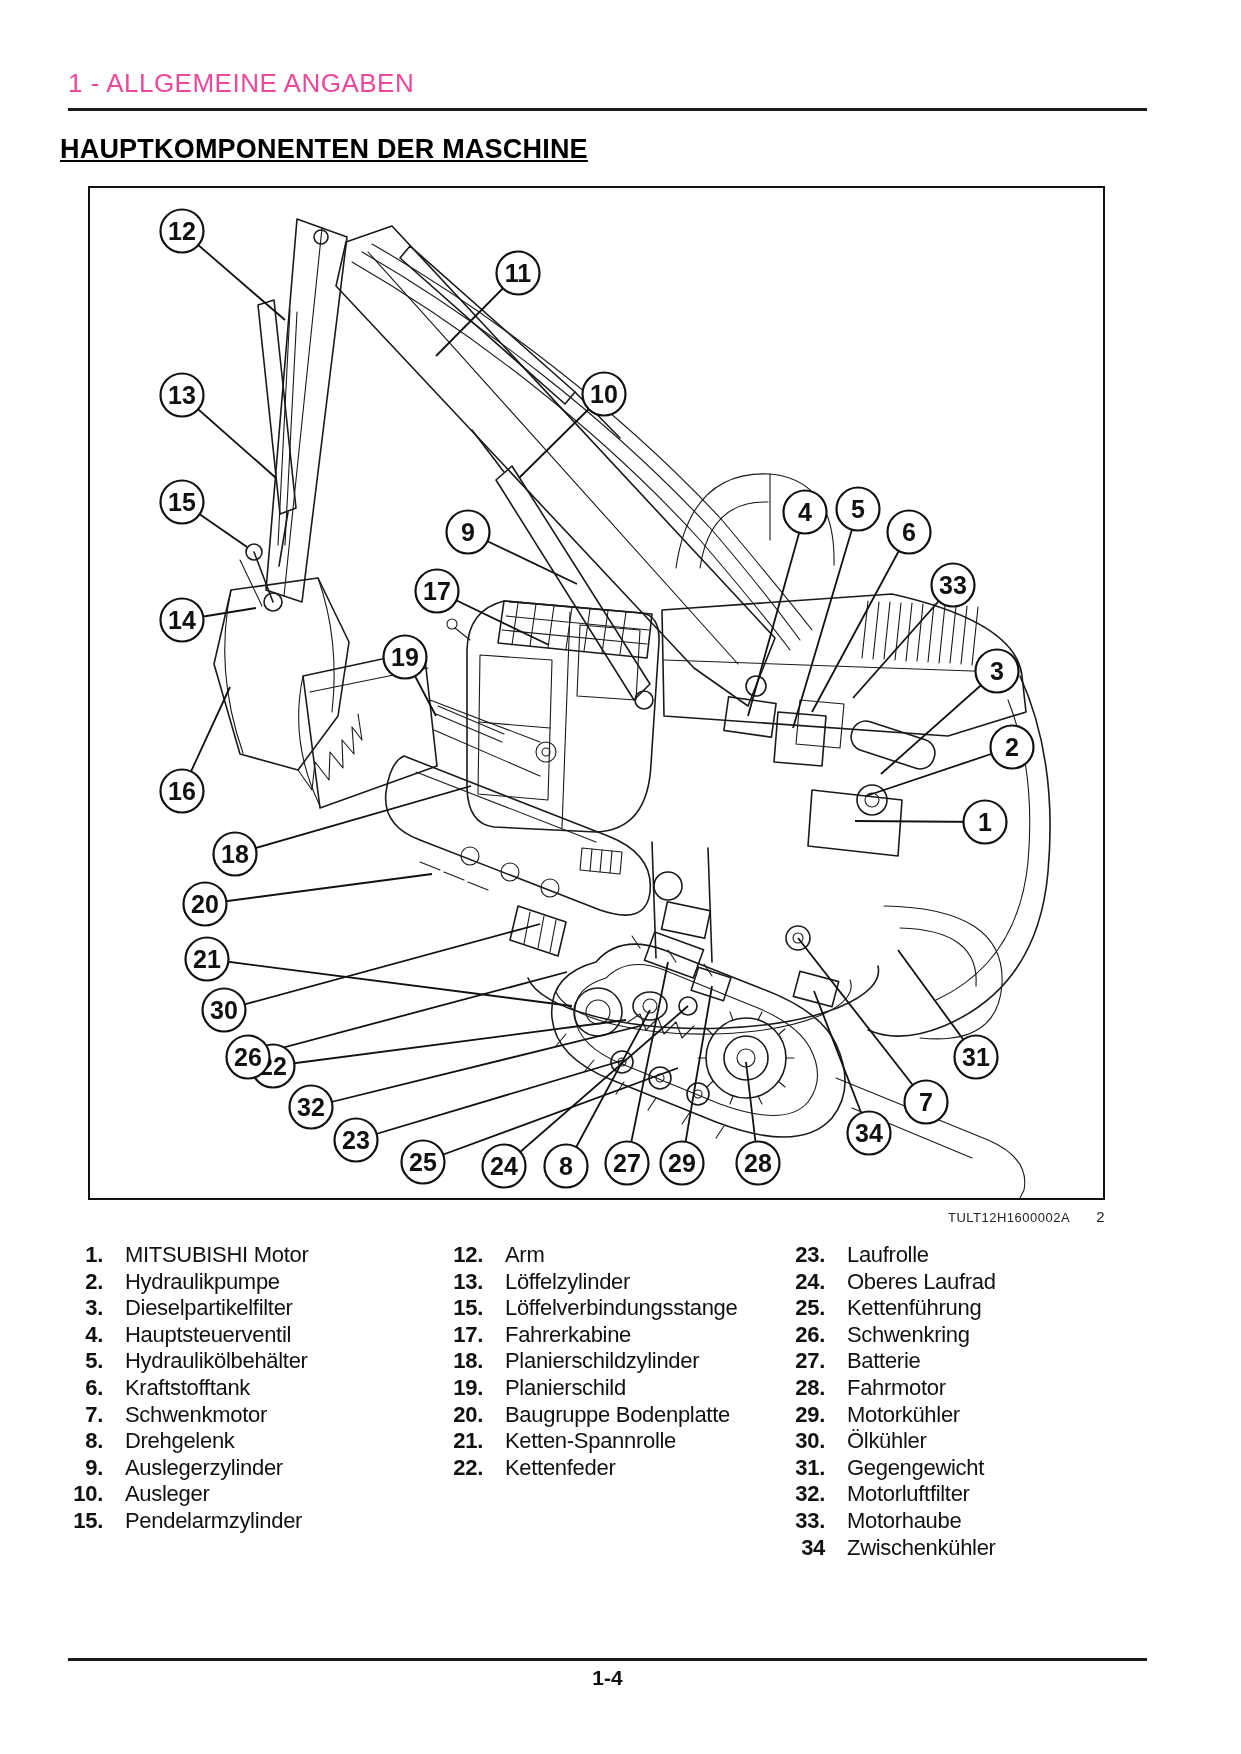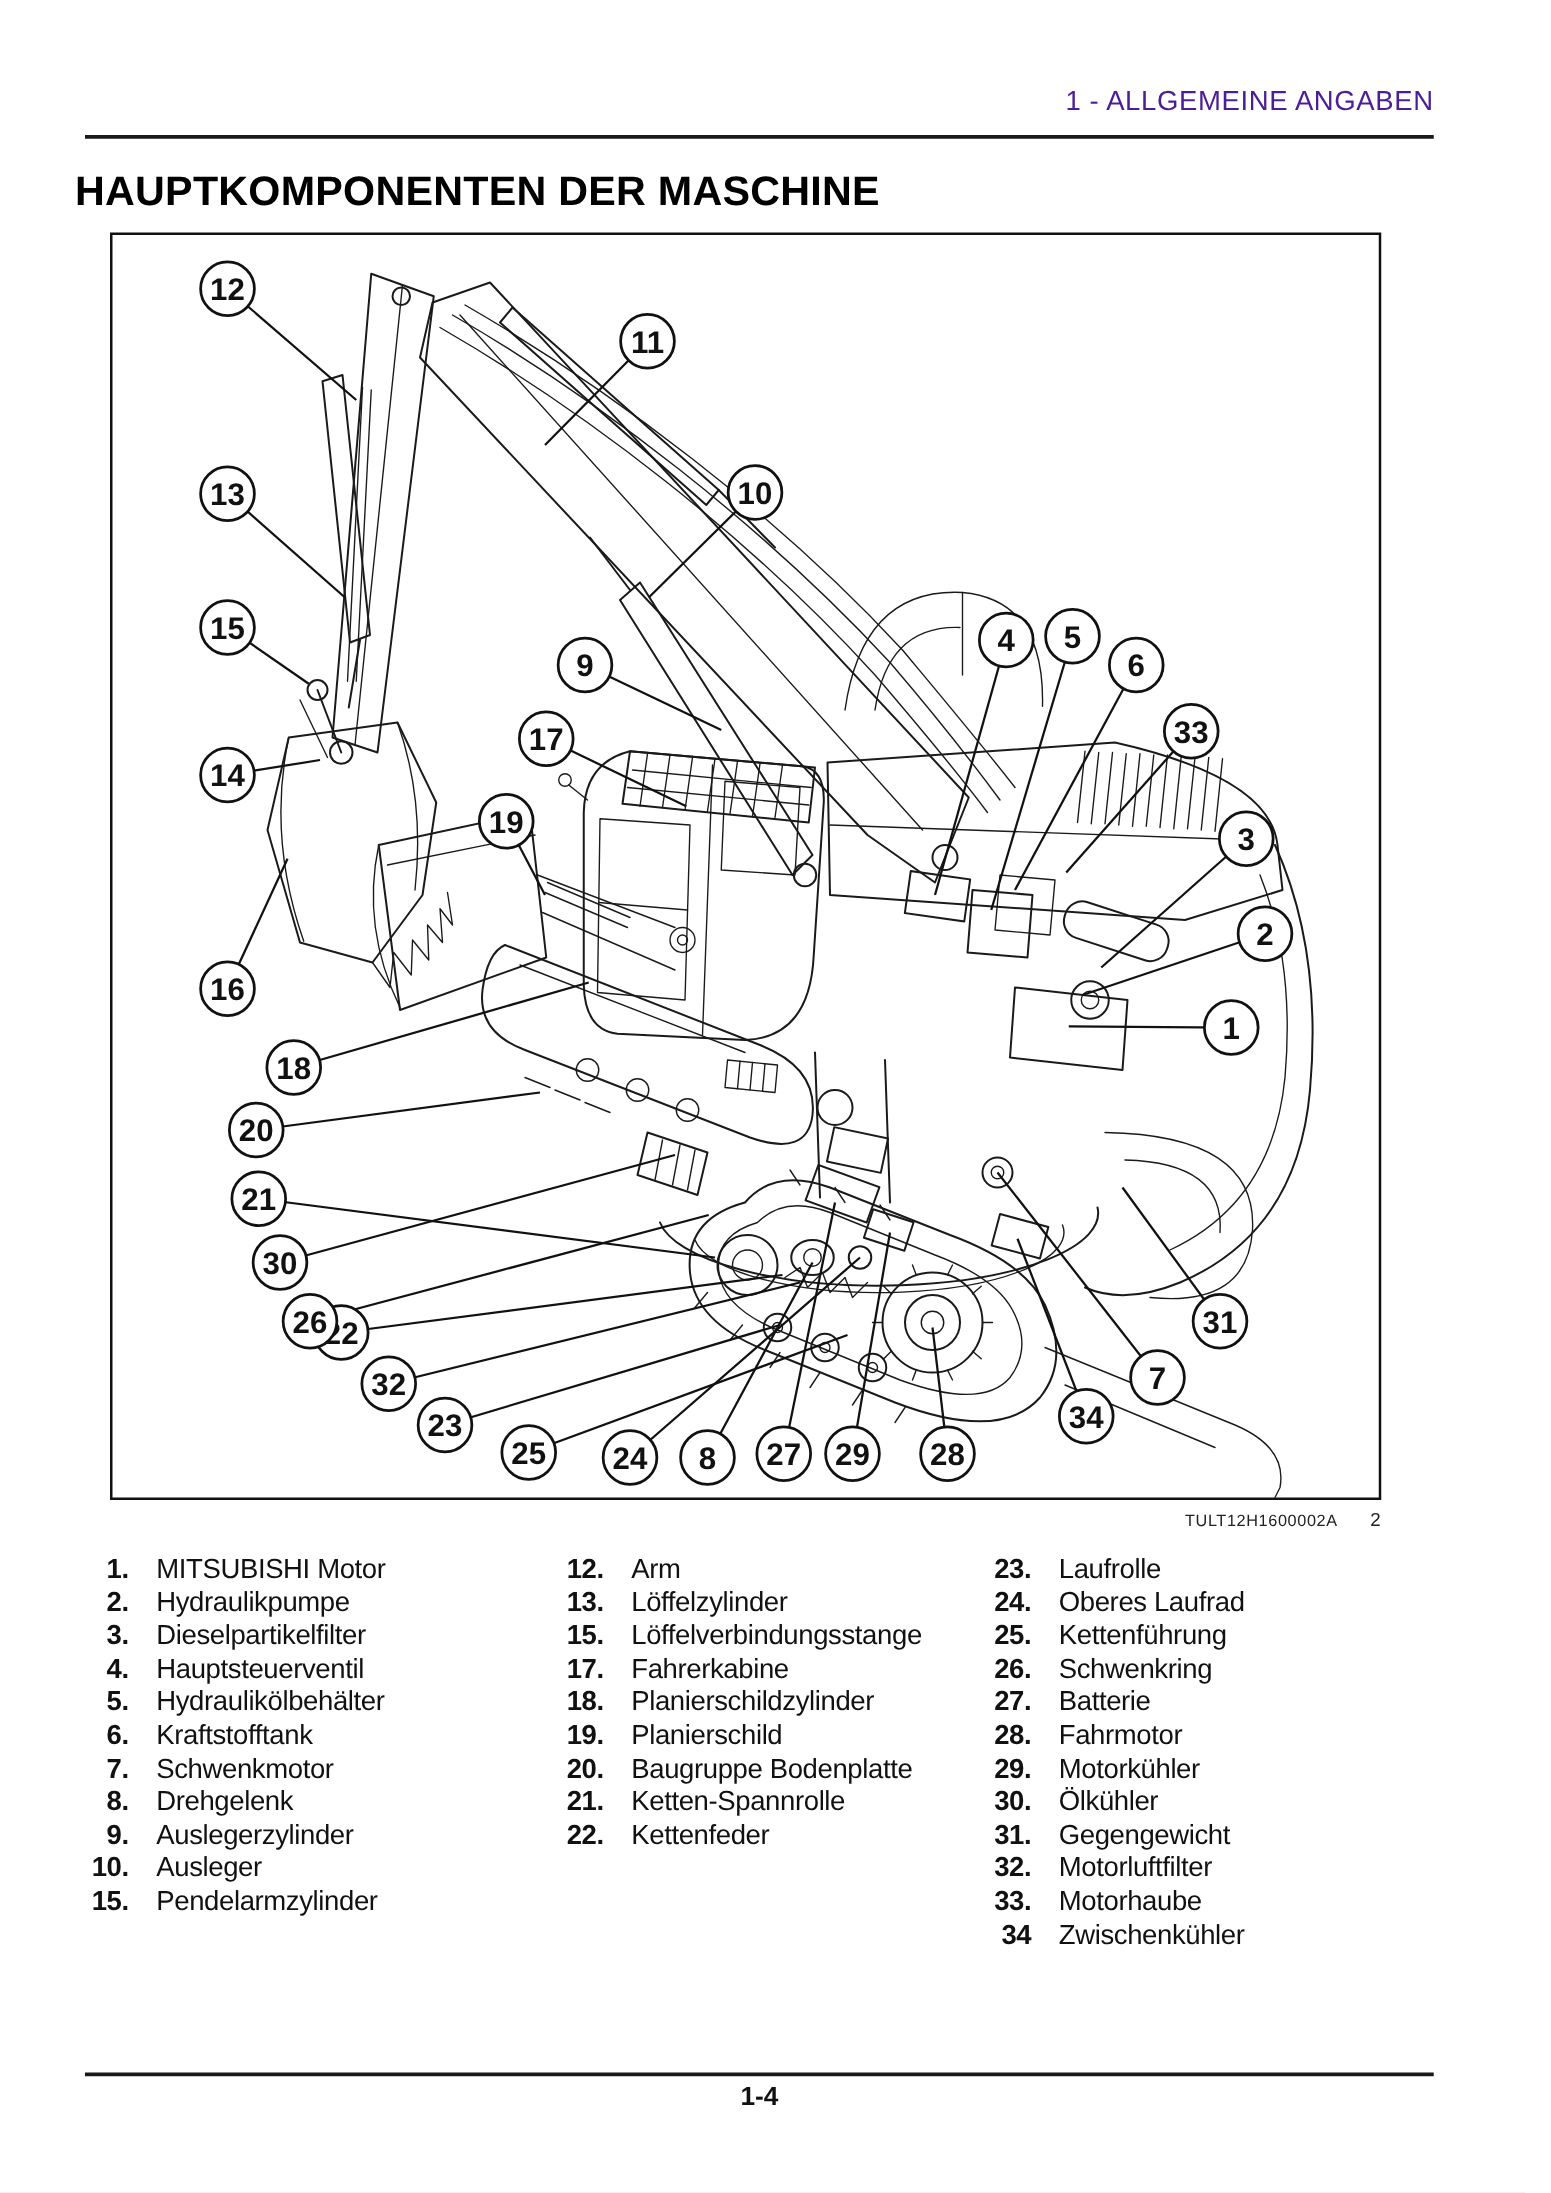--- a/index.html
+++ b/index.html
@@ -2,26 +2,26 @@
 <html><head>
 <meta charset="utf-8">
 <style>
   html,body{margin:0;padding:0;background:#e8e8e8;}
   .page{
     position:relative; width:1241px; height:1754px; background:#ffffff;
     font-family:"Liberation Sans", sans-serif; color:#111; margin:0 auto; overflow:hidden;
   }
   .section-header{
     position:absolute; top:68px; left:68px; width:1079px;
-    text-align:right; font-size:22px; letter-spacing:.5px; color:#4c1d95; white-space:nowrap;
+    text-align:left; font-size:26px; letter-spacing:.5px; color:#ec4899; white-space:nowrap;
   }
   .header-rule{position:absolute; top:108px; left:68px; width:1079px; height:3px; background:#1a1a1a;}
   .page-title{
-    position:absolute; top:134px; left:60px; font-size:33px; font-weight:bold;
-    letter-spacing:.2px; color:#000; white-space:nowrap;
+    position:absolute; top:134px; left:60px; font-size:27px; font-weight:bold;
+    letter-spacing:.2px; color:#000; white-space:nowrap;text-decoration:underline;
   }
   .figure-box{
     position:absolute; left:88px; top:186px; width:1017px; height:1014px;
     border:2px solid #111; box-sizing:border-box; background:#fff;
   }
   .diagram-svg{position:absolute; left:0; top:0; width:1241px; height:1754px;}
   .art{stroke:#1a1a1a; fill:none; stroke-width:1.6; stroke-linecap:round; stroke-linejoin:round;}
   .art .thin{stroke-width:1.1;}
   .leader{stroke:#111; stroke-width:1.8; fill:none;}
   .callout-circle{fill:#fff; stroke:#111; stroke-width:2.2;}

